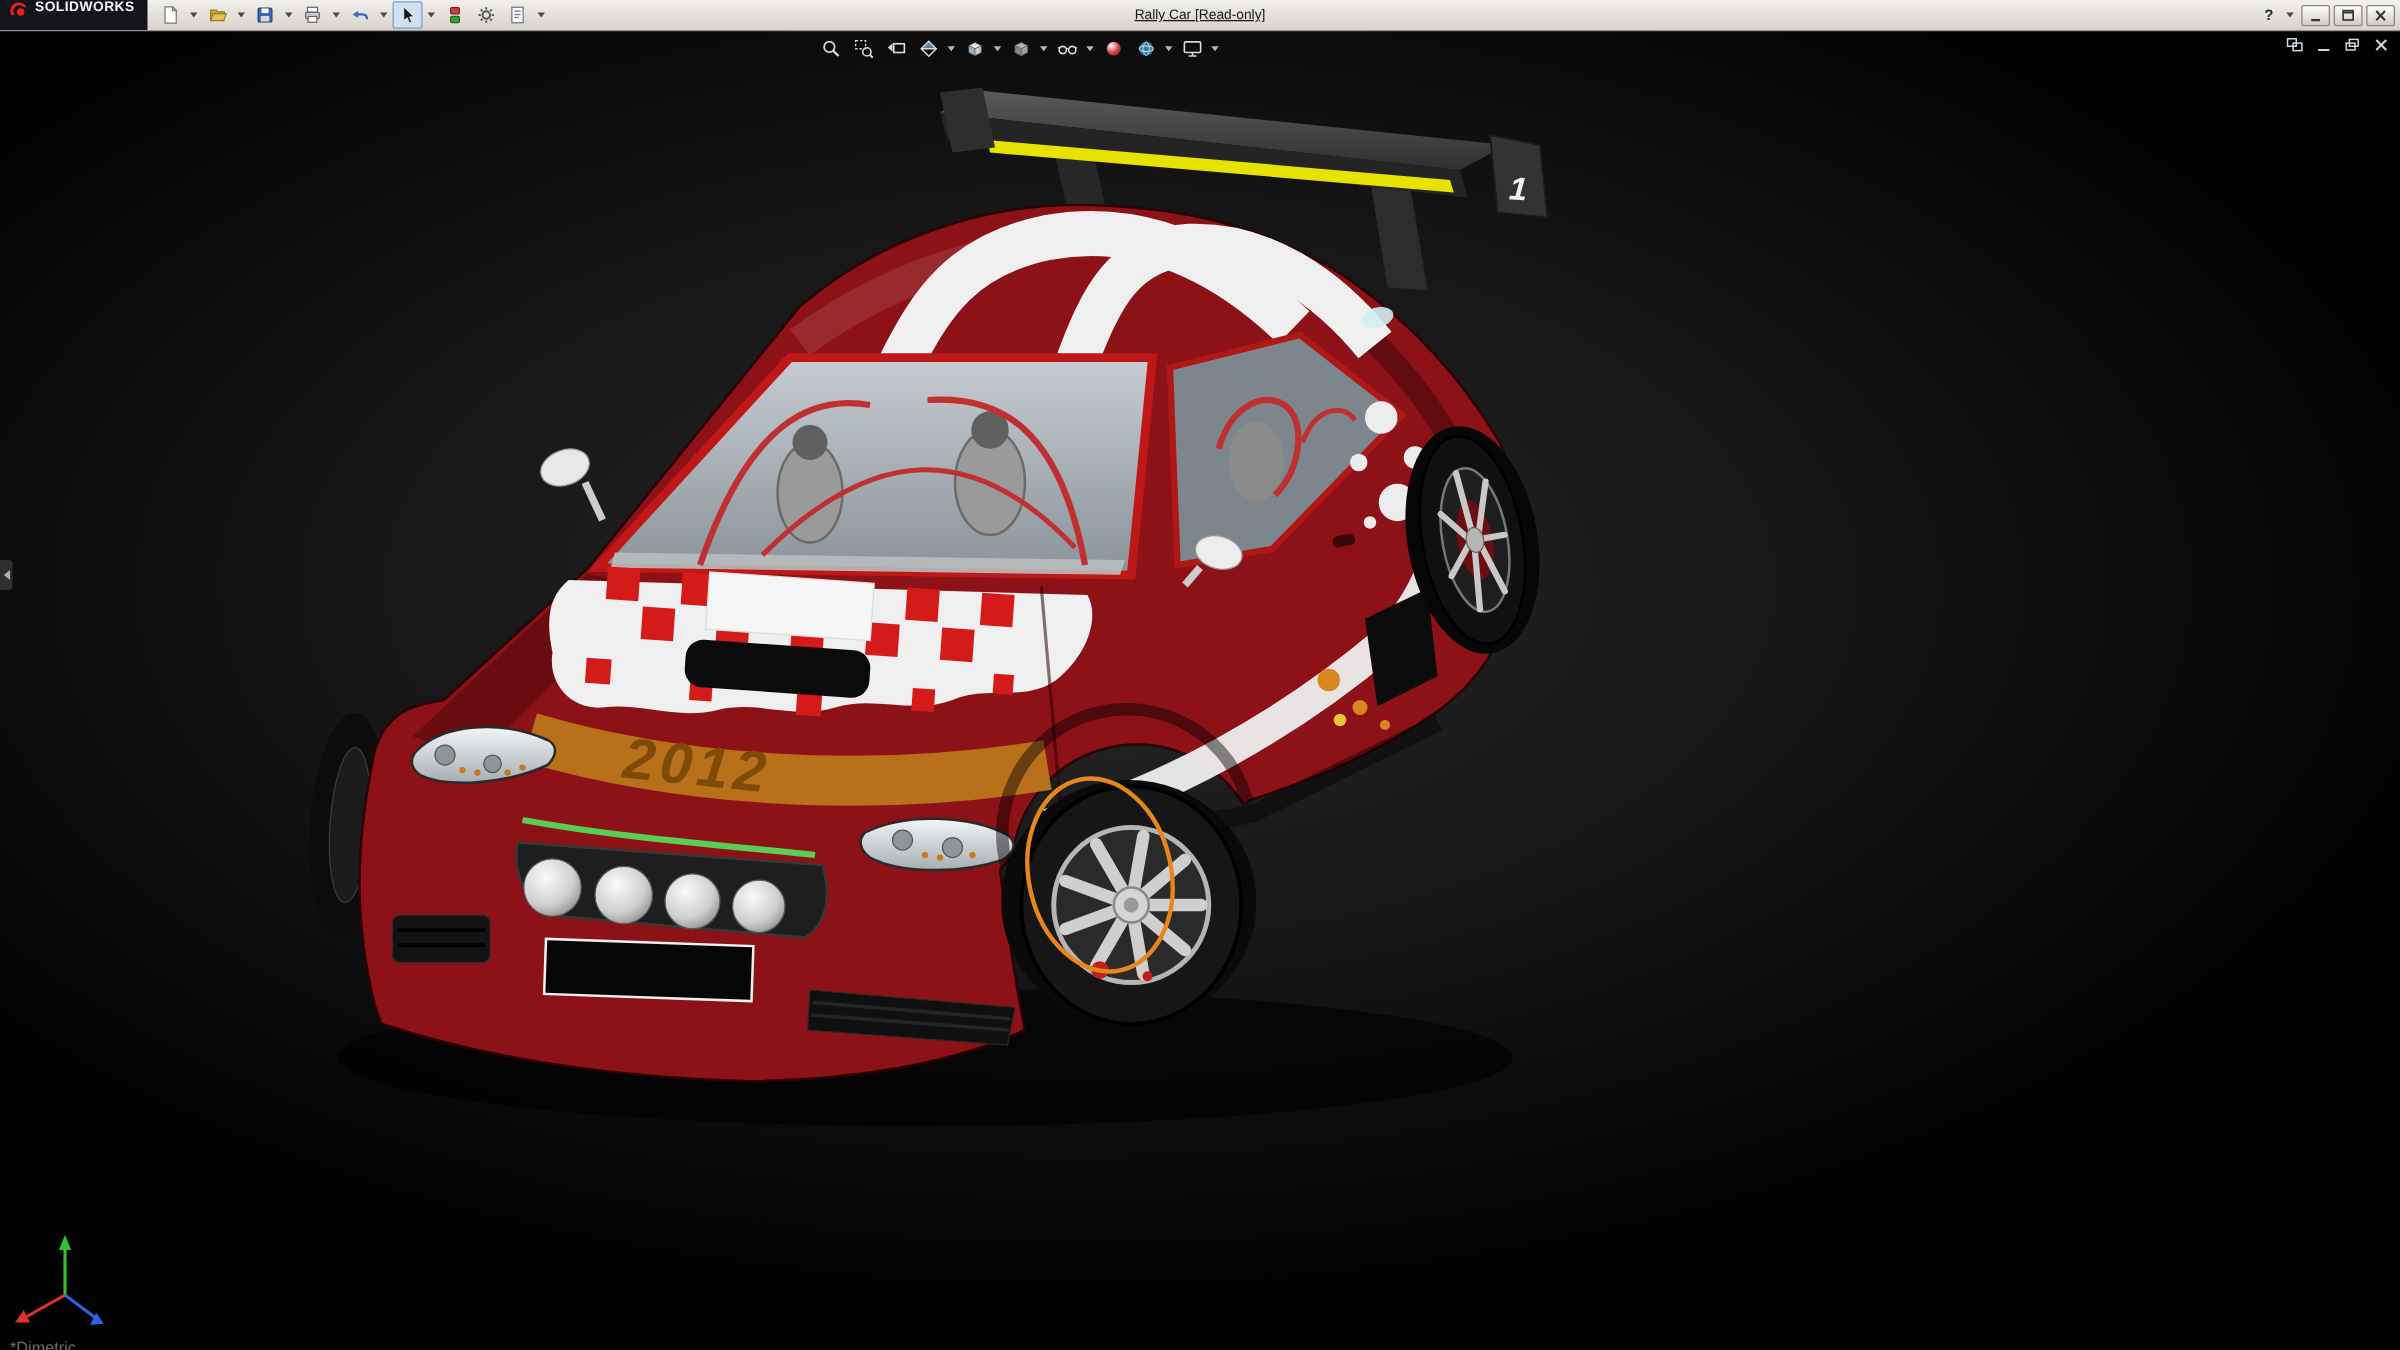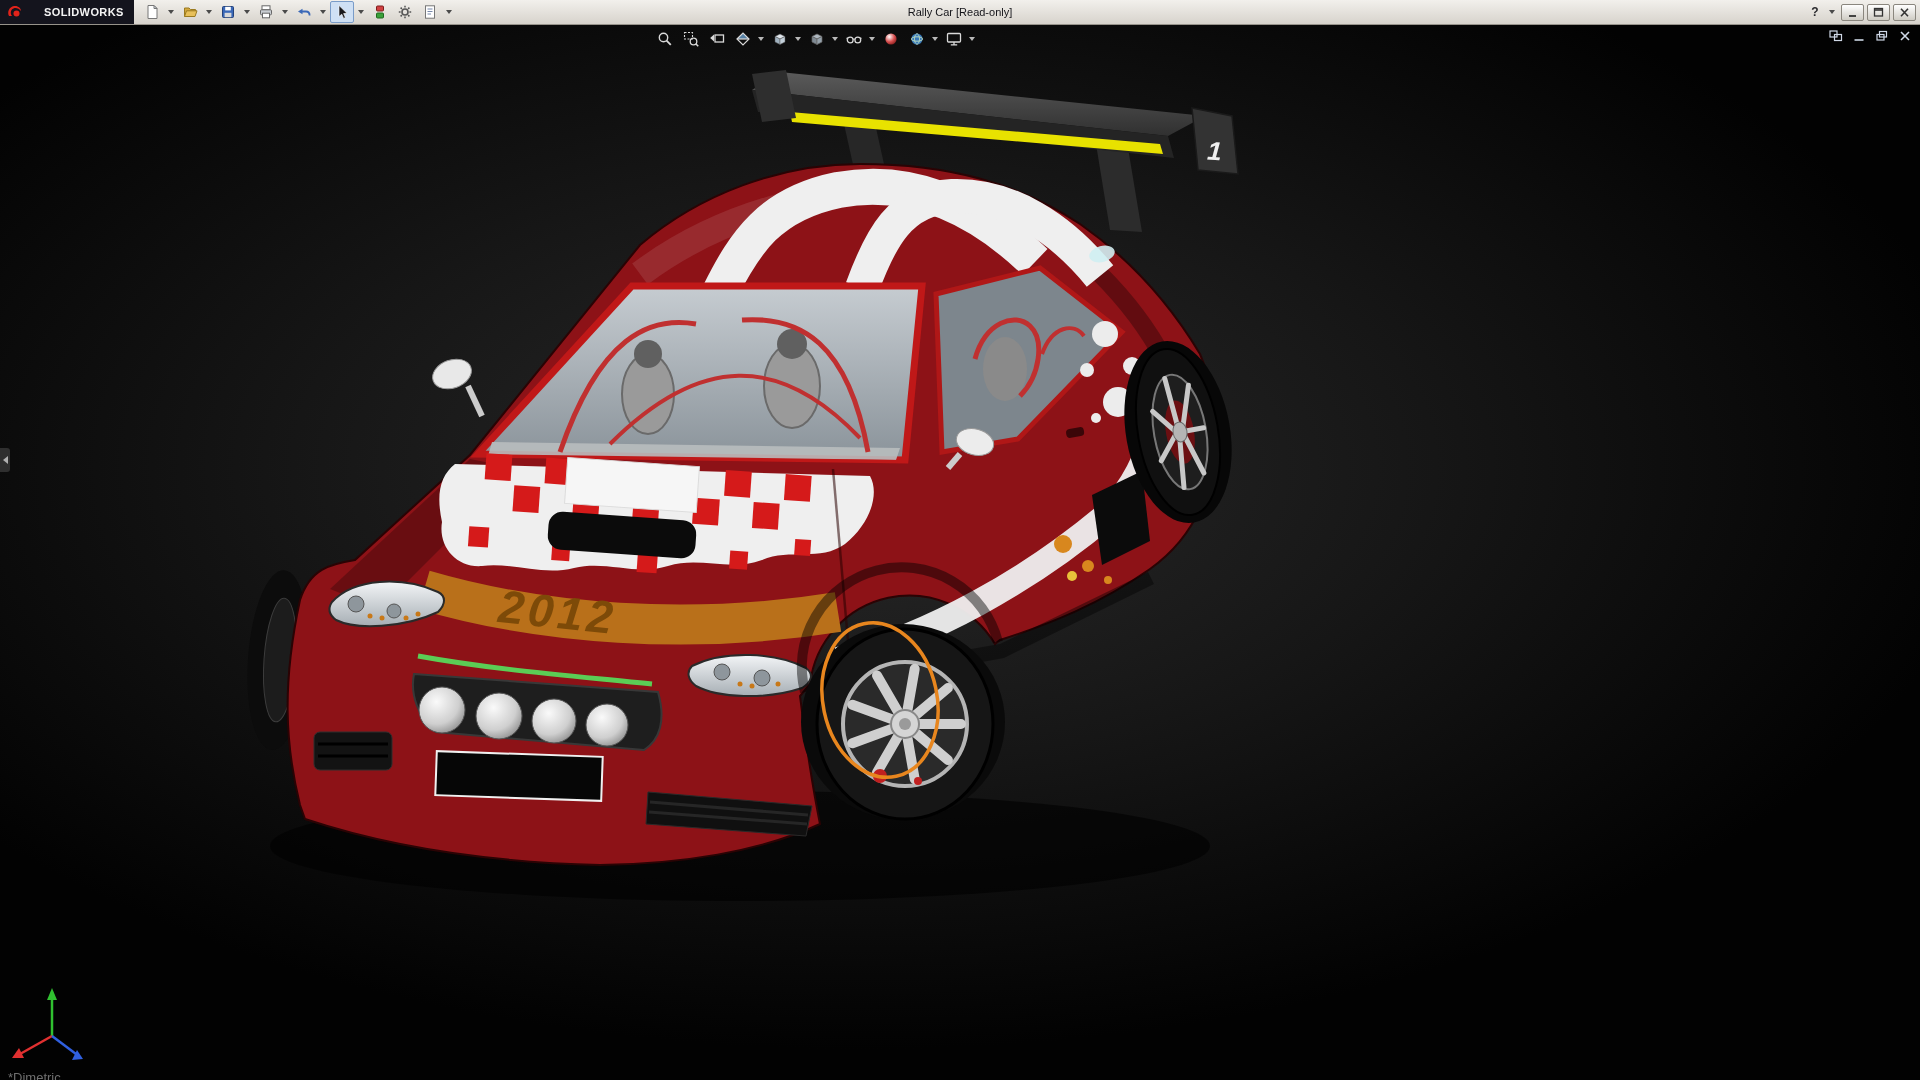--- a/index.html
+++ b/index.html
@@ -2,29 +2,29 @@
 <html><head>
 <meta charset="utf-8">
 <style>
   html,body{margin:0;padding:0;width:1920px;height:1080px;overflow:hidden;background:#000;
     font-family:"Liberation Sans", sans-serif;}
 
   
   .titlebar{position:absolute;top:0;left:0;right:0;height:24px;
     background:linear-gradient(#f2f0ec,#d7d3cc);border-bottom:1px solid #97938b;
     display:flex;align-items:center;z-index:30;}
-  .logo{height:24px;background:#14141d;display:flex;align-items:center;gap:22px;padding:0 10px 0 6px;}
+  .logo{height:24px;background:#14141d;display:flex;align-items:flex-start;gap:6px;padding:0 10px 0 6px;}
   .brand-text{color:#f4f4f4;font-size:11px;font-weight:bold;letter-spacing:.4px;}
   .tb-group{display:flex;align-items:center;margin-left:6px;gap:1px;}
   .tb-btn{width:22px;height:20px;display:flex;align-items:center;justify-content:center;
     border:1px solid transparent;border-radius:2px;}
   .tb-btn.pressed{background:#cfe0f4;border-color:#7a9cc8;}
   .caret{width:0;height:0;border-left:3px solid transparent;border-right:3px solid transparent;
     border-top:4px solid #4a4a4a;margin:0 3px;}
-  .title-text{position:absolute;left:50%;transform:translateX(-50%);font-size:11px;color:#15151a;white-space:nowrap;}
+  .title-text{position:absolute;left:50%;transform:translateX(-50%);font-size:11px;color:#15151a;white-space:nowrap;text-decoration:underline;}
   .win-controls{margin-left:auto;display:flex;align-items:center;gap:3px;padding-right:4px;}
   .help-btn{font-size:12px;font-weight:bold;color:#2a2a2e;width:16px;height:16px;
     display:flex;align-items:center;justify-content:center;}
   .wc-btn{width:21px;height:15px;background:linear-gradient(#ffffff,#cfccc4);
     border:1px solid #8a867e;border-radius:2px;display:flex;align-items:center;justify-content:center;}
 
   
   .viewport{position:absolute;top:24px;left:0;right:0;bottom:0;
     background:radial-gradient(ellipse 62% 58% at 45% 42%, #292929 0%, #161616 48%, #020202 95%);}
   .scene{position:absolute;inset:0;width:100%;height:100%;}

